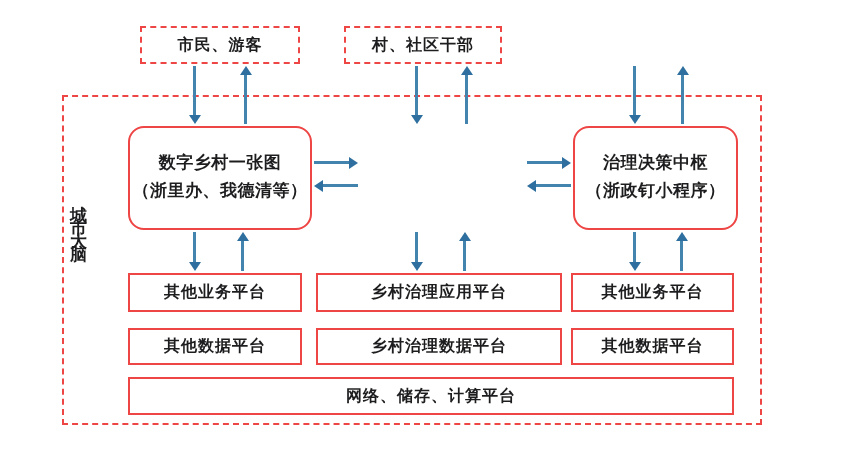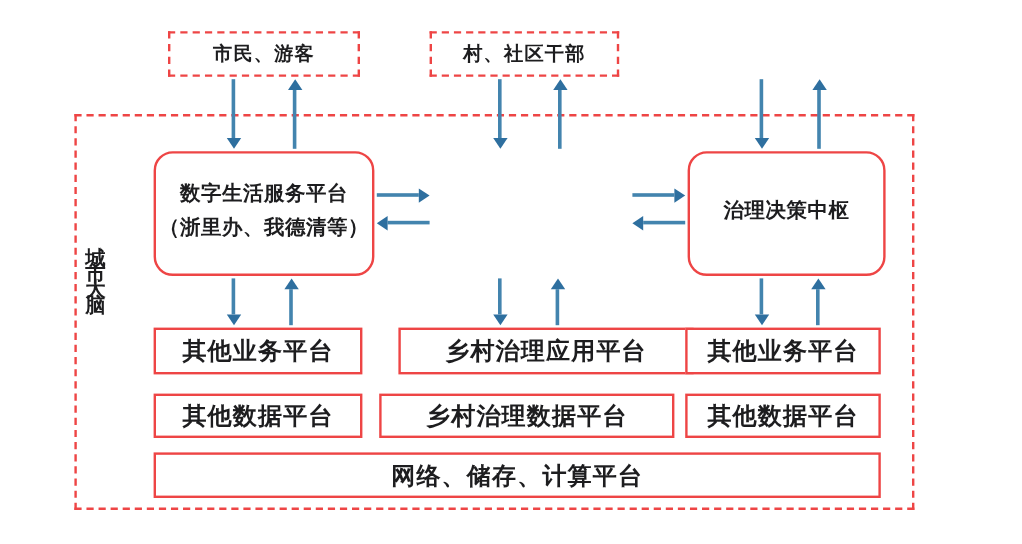--- a/index.html
+++ b/index.html
@@ -16,21 +16,21 @@
   }
   .box{
     position:absolute;display:flex;align-items:center;justify-content:center;
     background:#fff;border:2px solid var(--red);font-weight:bold;
     box-sizing:border-box;text-align:center;
   }
   .dashed{border-style:dashed;}
   .actor{font-size:16px;letter-spacing:1px;}
   .hub{border-radius:16px;border-width:2.5px;flex-direction:column;
        font-size:17px;line-height:1.65;letter-spacing:0.5px;}
-  .row-box{font-size:20px;letter-spacing:1px;}
+  .row-box{font-size:16px;letter-spacing:1px;}
   .outer{
     position:absolute;border:2px dashed var(--red);background:transparent;
     box-sizing:border-box;
   }
   .vlabel{
     position:absolute;writing-mode:vertical-rl;text-orientation:upright;
     font-size:17px;font-weight:bold;letter-spacing:13px;color:var(--text);
   }
   
   .av{position:absolute;width:3px;background:var(--blue);}
@@ -45,39 +45,40 @@
     border:6px solid transparent;border-left:0;border-right:9px solid var(--bluehead);}
 </style>
 </head>
 <body>
 
 <div id="canvas">
 
   <div class="box dashed actor" style="left:140px;top:26px;width:160px;height:38px;">
     <span>市民、游客</span>
   </div>
-  <div class="box dashed actor" style="left:358px;top:26px;width:158px;height:38px;">
+  <div class="box dashed actor" style="left:344px;top:26px;width:158px;height:38px;">
     <span>村、社区干部</span>
   </div>
 
   <div class="outer" style="left:62px;top:95px;width:700px;height:330px;"></div>
   <div class="vlabel" style="left:66px;top:192px;">城市大脑</div>
 
   <div class="box hub" style="left:128px;top:126px;width:184px;height:104px;">
-    <div>数字生活服务平台</div>
+    <div>数字乡村一张图</div>
     <div>（浙里办、我德清等）</div>
   </div>
   <div class="box hub" style="left:573px;top:126px;width:165px;height:104px;text-align:right;">
     <div>治理决策中枢</div>
+    <div>（浙政钉小程序）</div>
   </div>
 
   <div class="box row-box" style="left:128px;top:273px;width:174px;height:39px;">
     <span>其他业务平台</span>
   </div>
-  <div class="box row-box" style="left:316px;top:273px;width:246px;height:39px;margin-left:16px;">
+  <div class="box row-box" style="left:316px;top:273px;width:246px;height:39px;">
     <span>乡村治理应用平台</span>
   </div>
   <div class="box row-box" style="left:571px;top:273px;width:163px;height:39px;">
     <span>其他业务平台</span>
   </div>
 
   <div class="box row-box" style="left:128px;top:328px;width:174px;height:37px;">
     <span>其他数据平台</span>
   </div>
   <div class="box row-box" style="left:316px;top:328px;width:246px;height:37px;">

